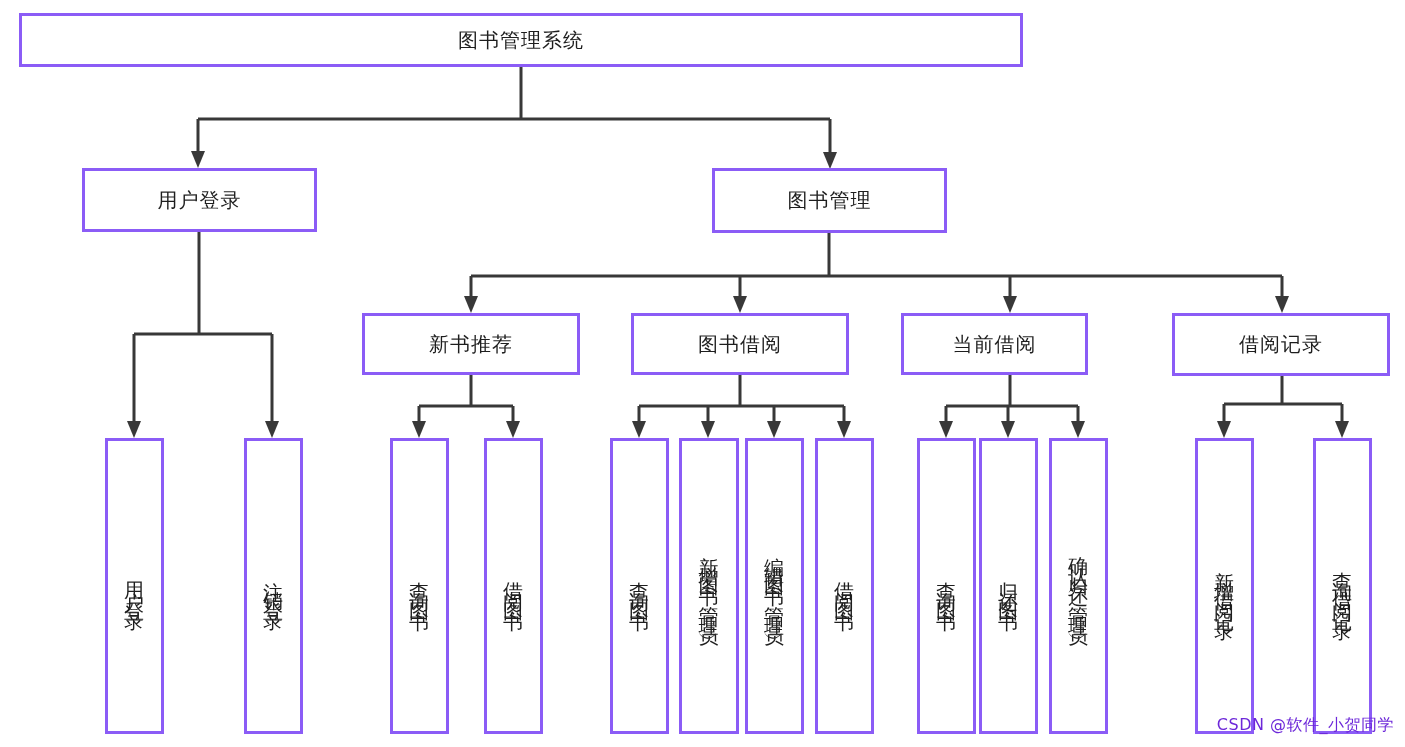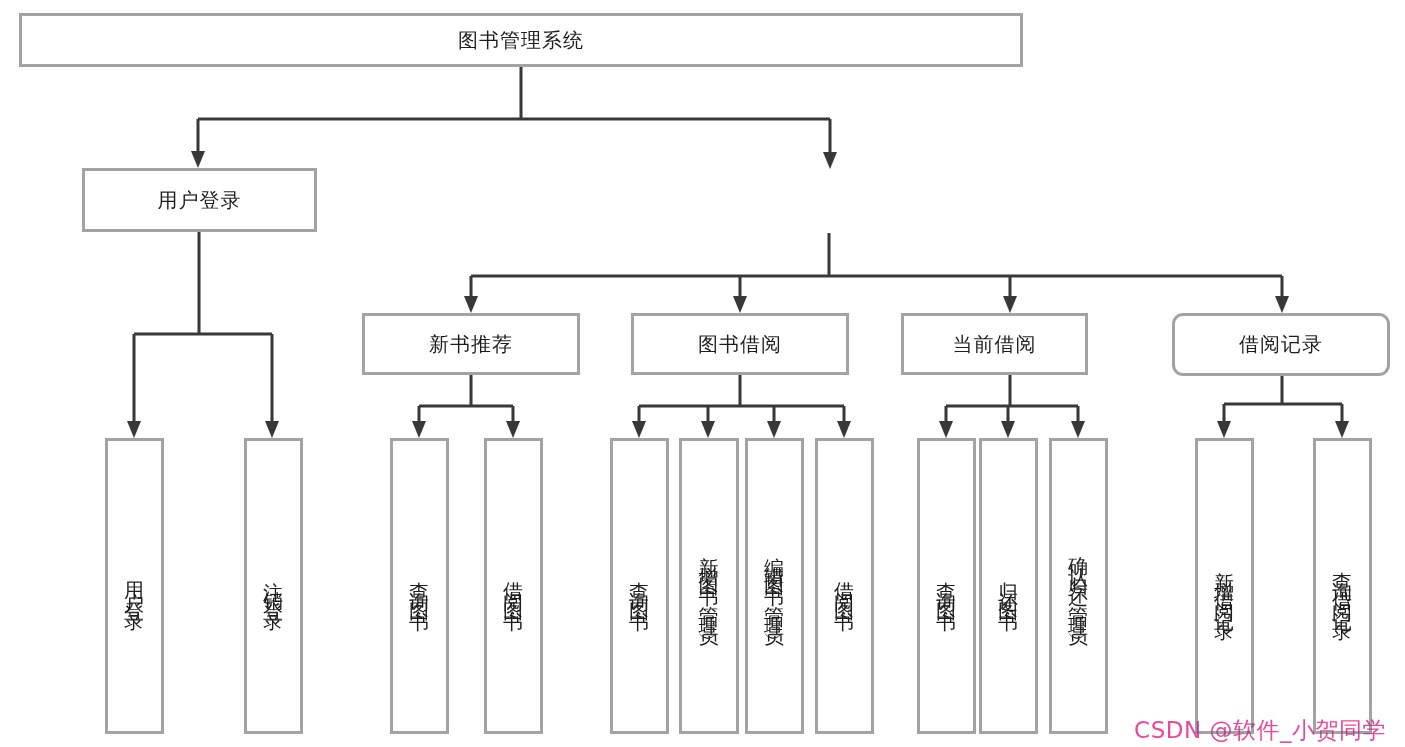--- a/index.html
+++ b/index.html
@@ -18,21 +18,21 @@
   .wires {
     position: absolute;
     left: 0;
     top: 0;
     width: 1405px;
     height: 747px;
   }
   .box {
     position: absolute;
     box-sizing: border-box;
-    border: 3px solid #a3a3a3;
+    border: 3px solid #8b5cf6;
     background: #ffffff;
     color: #1e1e1e;
     display: flex;
     align-items: center;
     justify-content: center;
     text-align: center;
   }
   .h-box {
     font-size: 20px;
     letter-spacing: 1px;
@@ -40,25 +40,25 @@
   }
   .v-box {
     writing-mode: vertical-rl;
     text-orientation: mixed;
     font-size: 20px;
     line-height: 1;
     letter-spacing: 10px;
   }
   .watermark {
     position: absolute;
-    right: 19px;
+    right: 11px;
     top: 715px;
-    font-size: 23px;
+    font-size: 16px;
     letter-spacing: 0.5px;
-    color: #ec4899;
+    color: #6d28d9;
     white-space: nowrap;
     mix-blend-mode: darken;
     z-index: 10;
   }
 </style>
 </head>
 <body>
 
 <div class="canvas">
 
@@ -98,25 +98,26 @@
       <polygon points="1001,421 1015,421 1008,438"></polygon>
       <polygon points="1071,421 1085,421 1078,438"></polygon>
       <polygon points="1217,421 1231,421 1224,438"></polygon>
       <polygon points="1335,421 1349,421 1342,438"></polygon>
     </g>
   </svg>
 
   <div class="box h-box" style="left:19px; top:13px; width:1004px; height:54px;">图书管理系统</div>
 
   <div class="box h-box" style="left:82px; top:168px; width:235px; height:64px;">用户登录</div>
+  <div class="box h-box" style="left:712px; top:168px; width:235px; height:65px;">图书管理</div>
 
   <div class="box h-box" style="left:631px; top:313px; width:218px; height:62px;">图书借阅</div>
   <div class="box h-box" style="left:362px; top:313px; width:218px; height:62px;">新书推荐</div>
   <div class="box h-box" style="left:901px; top:313px; width:187px; height:62px;">当前借阅</div>
-  <div class="box h-box" style="left:1172px; top:313px; width:218px; height:63px;border-radius:11px;">借阅记录</div>
+  <div class="box h-box" style="left:1172px; top:313px; width:218px; height:63px;">借阅记录</div>
 
   <div class="box v-box" style="left:105px; top:438px; width:59px; height:296px;">用户登录</div>
   <div class="box v-box" style="left:244px; top:438px; width:59px; height:296px;">注销登录</div>
 
   <div class="box v-box" style="left:390px; top:438px; width:59px; height:296px;">查询图书</div>
   <div class="box v-box" style="left:484px; top:438px; width:59px; height:296px;">借阅图书</div>
 
   <div class="box v-box" style="left:610px; top:438px; width:59px; height:296px;">查询图书</div>
   <div class="box v-box" style="left:679px; top:438px; width:60px; height:296px;">新增图书（管理员）</div>
   <div class="box v-box" style="left:745px; top:438px; width:59px; height:296px;">编辑图书（管理员）</div>

